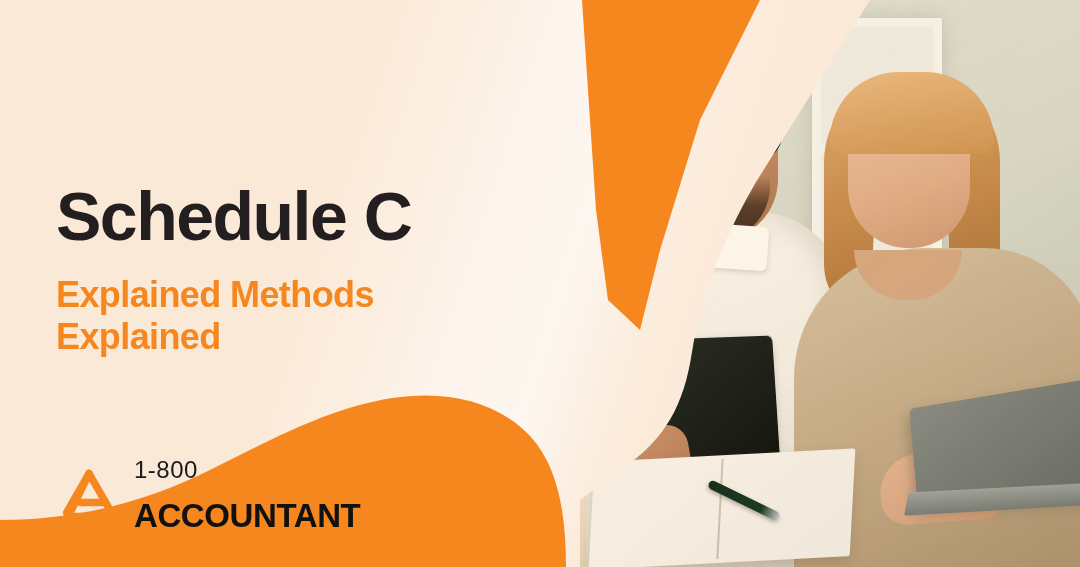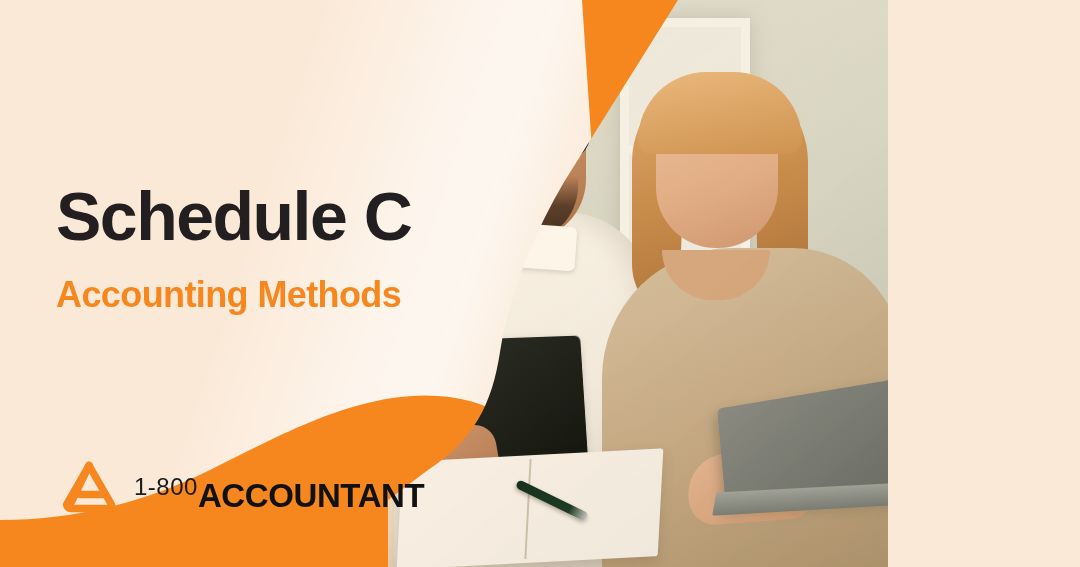--- a/index.html
+++ b/index.html
@@ -3,21 +3,21 @@
 <meta charset="utf-8">
 <style>
   * { margin:0; padding:0; box-sizing:border-box; }
   html,body { width:1080px; height:567px; overflow:hidden; }
   body {
     font-family: "Liberation Sans", sans-serif;
     background:#fbe9d7;
   }
   #banner {
     position:relative;
-    width:888px;
+    width:1080px;
     height:567px;
     overflow:hidden;
     background:#fbe9d7;
   }
   
   .light-band{
     position:absolute; inset:0;
     background:
       linear-gradient(108deg,
         rgba(255,255,255,0) 0%,
@@ -225,21 +225,21 @@
     font-weight:700;
     letter-spacing:-0.6px;
     color:#f6871f;
   }
   
   .logo{
     position:absolute; left:58px; top:458px;
     display:flex; align-items:center; gap:14px;
   }
   .logo-mark{ width:62px; height:58px; flex:0 0 auto; }
-  .logo-text{ display:flex; line-height:1;align-items:center; }
+  .logo-text{ display:flex; flex-direction:column; line-height:1; }
   .logo-top{
     font-size:24px; font-weight:400; color:#1a1a1a; letter-spacing:.5px;
   }
   .logo-bottom{
     font-size:33px; font-weight:700; color:#111; letter-spacing:-0.4px;
     margin-top:17px;
   }
 </style>
 </head>
 <body>
@@ -290,21 +290,22 @@
         <div class="laptop-base"></div>
 
         <div class="photo-grade"></div>
       </div>
     </div>
   </div>
 
   <div class="copy">
     <div class="title">Schedule C</div>
     <div class="subtitle">
-      <div>Accounting Methods</div>
+      <div>Explained Methods</div>
+      <div>Explained</div>
     </div>
   </div>
 
   <div class="logo">
     <svg class="logo-mark" viewBox="0 0 62 58">
       <g fill="none" stroke="#f6871f" stroke-width="7.5" stroke-linecap="round" stroke-linejoin="round">
         <path d="M31 7.5 L53.5 46.5 A5 5 0 0 1 49 50.5 L13 50.5 A5 5 0 0 1 8.6 46.6 Z"></path>
         <path d="M31 7.5 L13.5 44"></path>
         <path d="M22.5 36.5 L45 36.5"></path>
       </g>

